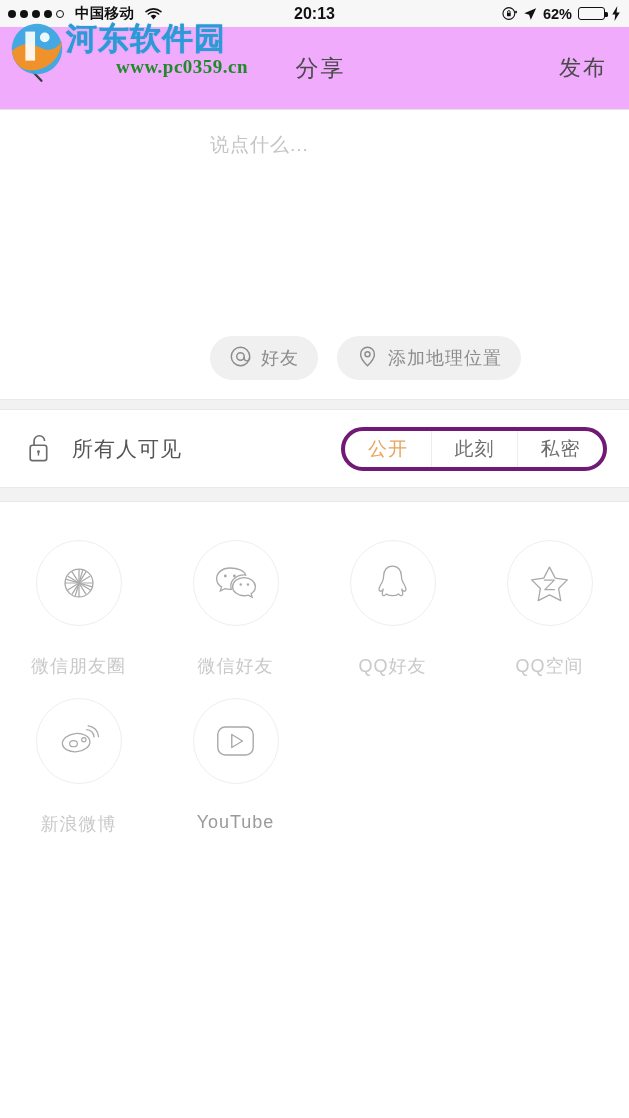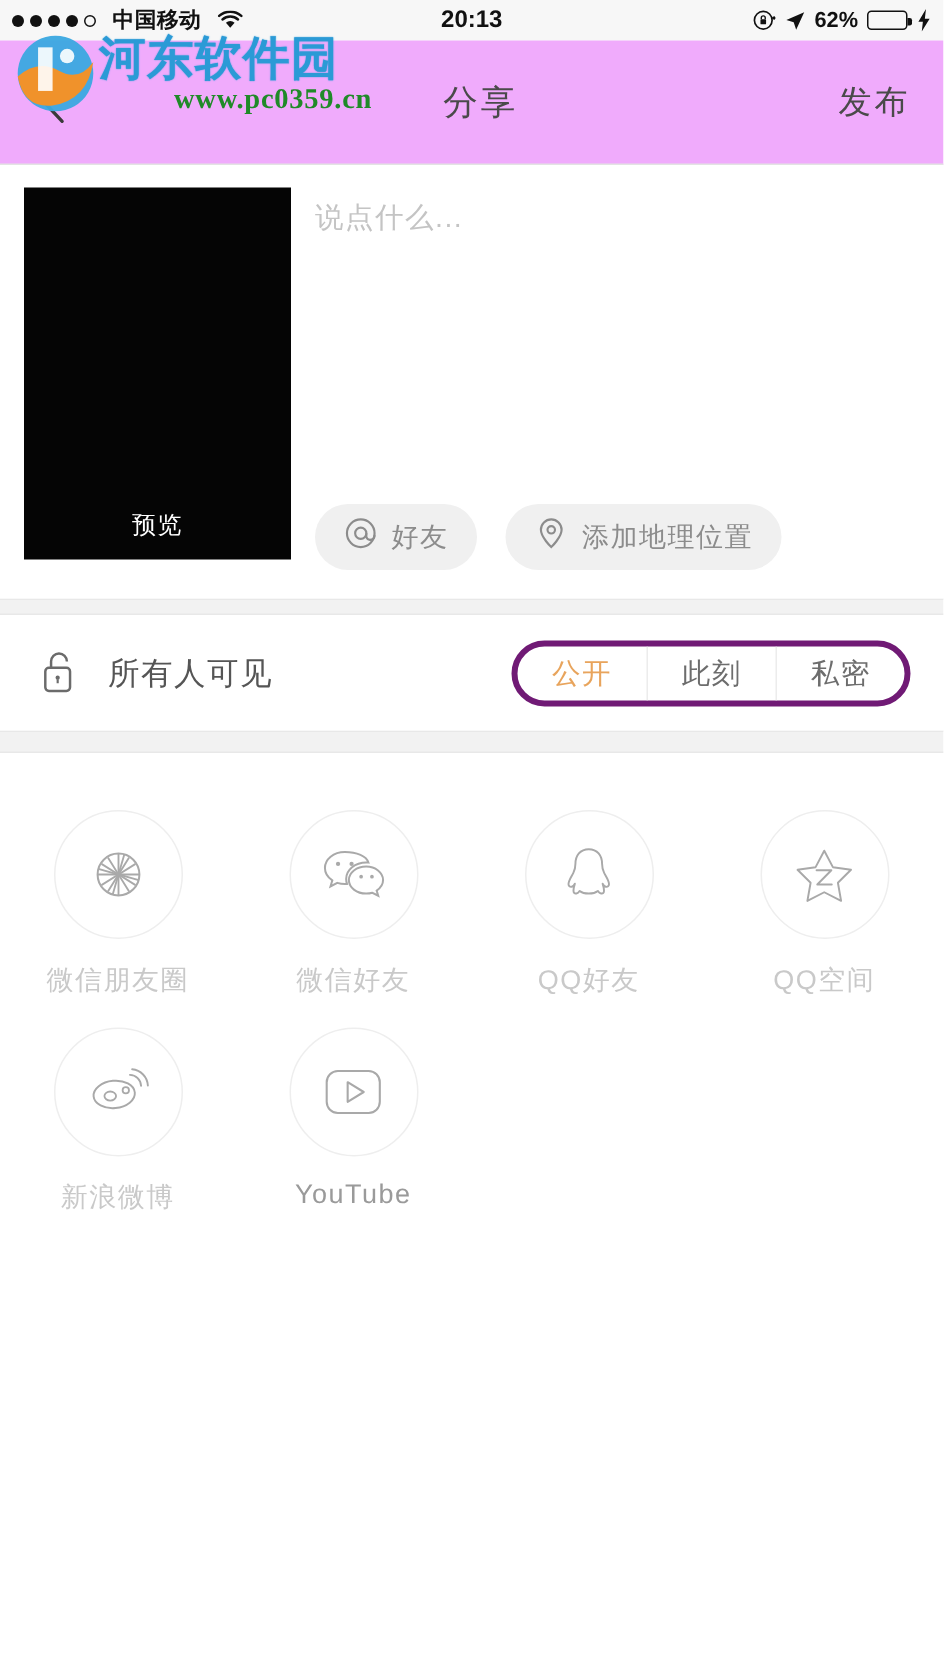--- a/index.html
+++ b/index.html
@@ -97,21 +97,21 @@
   .srow{ display:flex; }
   .scell{
     width:157px; display:flex; flex-direction:column; align-items:center; cursor:pointer;
     padding-top:16px; padding-bottom:4px;
   }
   .scircle{
     width:86px; height:86px; border-radius:50%;
     border:1px solid #eeeeee; display:flex; align-items:center; justify-content:center;
     background:#ffffff;
   }
-  .slabel{ margin-top:15px; font-size:18px; color:#c9c9c9; letter-spacing:1px; }
+  .slabel{ margin-top:28px; font-size:18px; color:#c9c9c9; letter-spacing:1px; }
   .slabel.dark{ color:#9a9a9a; }
 </style>
 </head>
 <body>
 
 <div id="app">
 
   <div class="statusbar">
     <div class="sb-left">
       <div class="dots">
@@ -174,23 +174,20 @@
         <path d="M6 34 q14 -12 28 -4 q14 8 24 -6 q-4 26 -28 30 Q10 56 6 34 Z" fill="#f0922b"></path>
         <path d="M20 14 h10 v30 h-10 z" fill="#ffffff" opacity="0.9"></path>
         <circle cx="40" cy="20" r="5" fill="#ffffff" opacity="0.9"></circle>
       </svg>
     </span>
     <span class="wm-text" style="color: rgb(43, 154, 214);">河东软件园</span>
     <span class="wm-url" style="color: rgb(31, 138, 40); margin-left: 48px;">www.pc0359.cn</span>
   </div>
 
   <div class="compose">
-    <div class="thumb" style="background: rgb(5, 5, 5);">
-      <span class="thumb-label">预览</span>
-    </div>
     <div class="note-input">说点什么...</div>
     <div class="pills">
 
       <div class="pill">
         <span>
           <svg viewBox="0 0 24 24" width="23" height="23">
             <circle cx="12" cy="12" r="9.6" fill="none" stroke="#8c8c8c" stroke-width="1.5"></circle>
             <circle cx="12" cy="12" r="3.9" fill="none" stroke="#8c8c8c" stroke-width="1.5"></circle>
             <path d="M15.9 12 v2.6 a2.9 2.9 0 0 0 5.6 -1.4" fill="none" stroke="#8c8c8c" stroke-width="1.5"></path>
           </svg>

